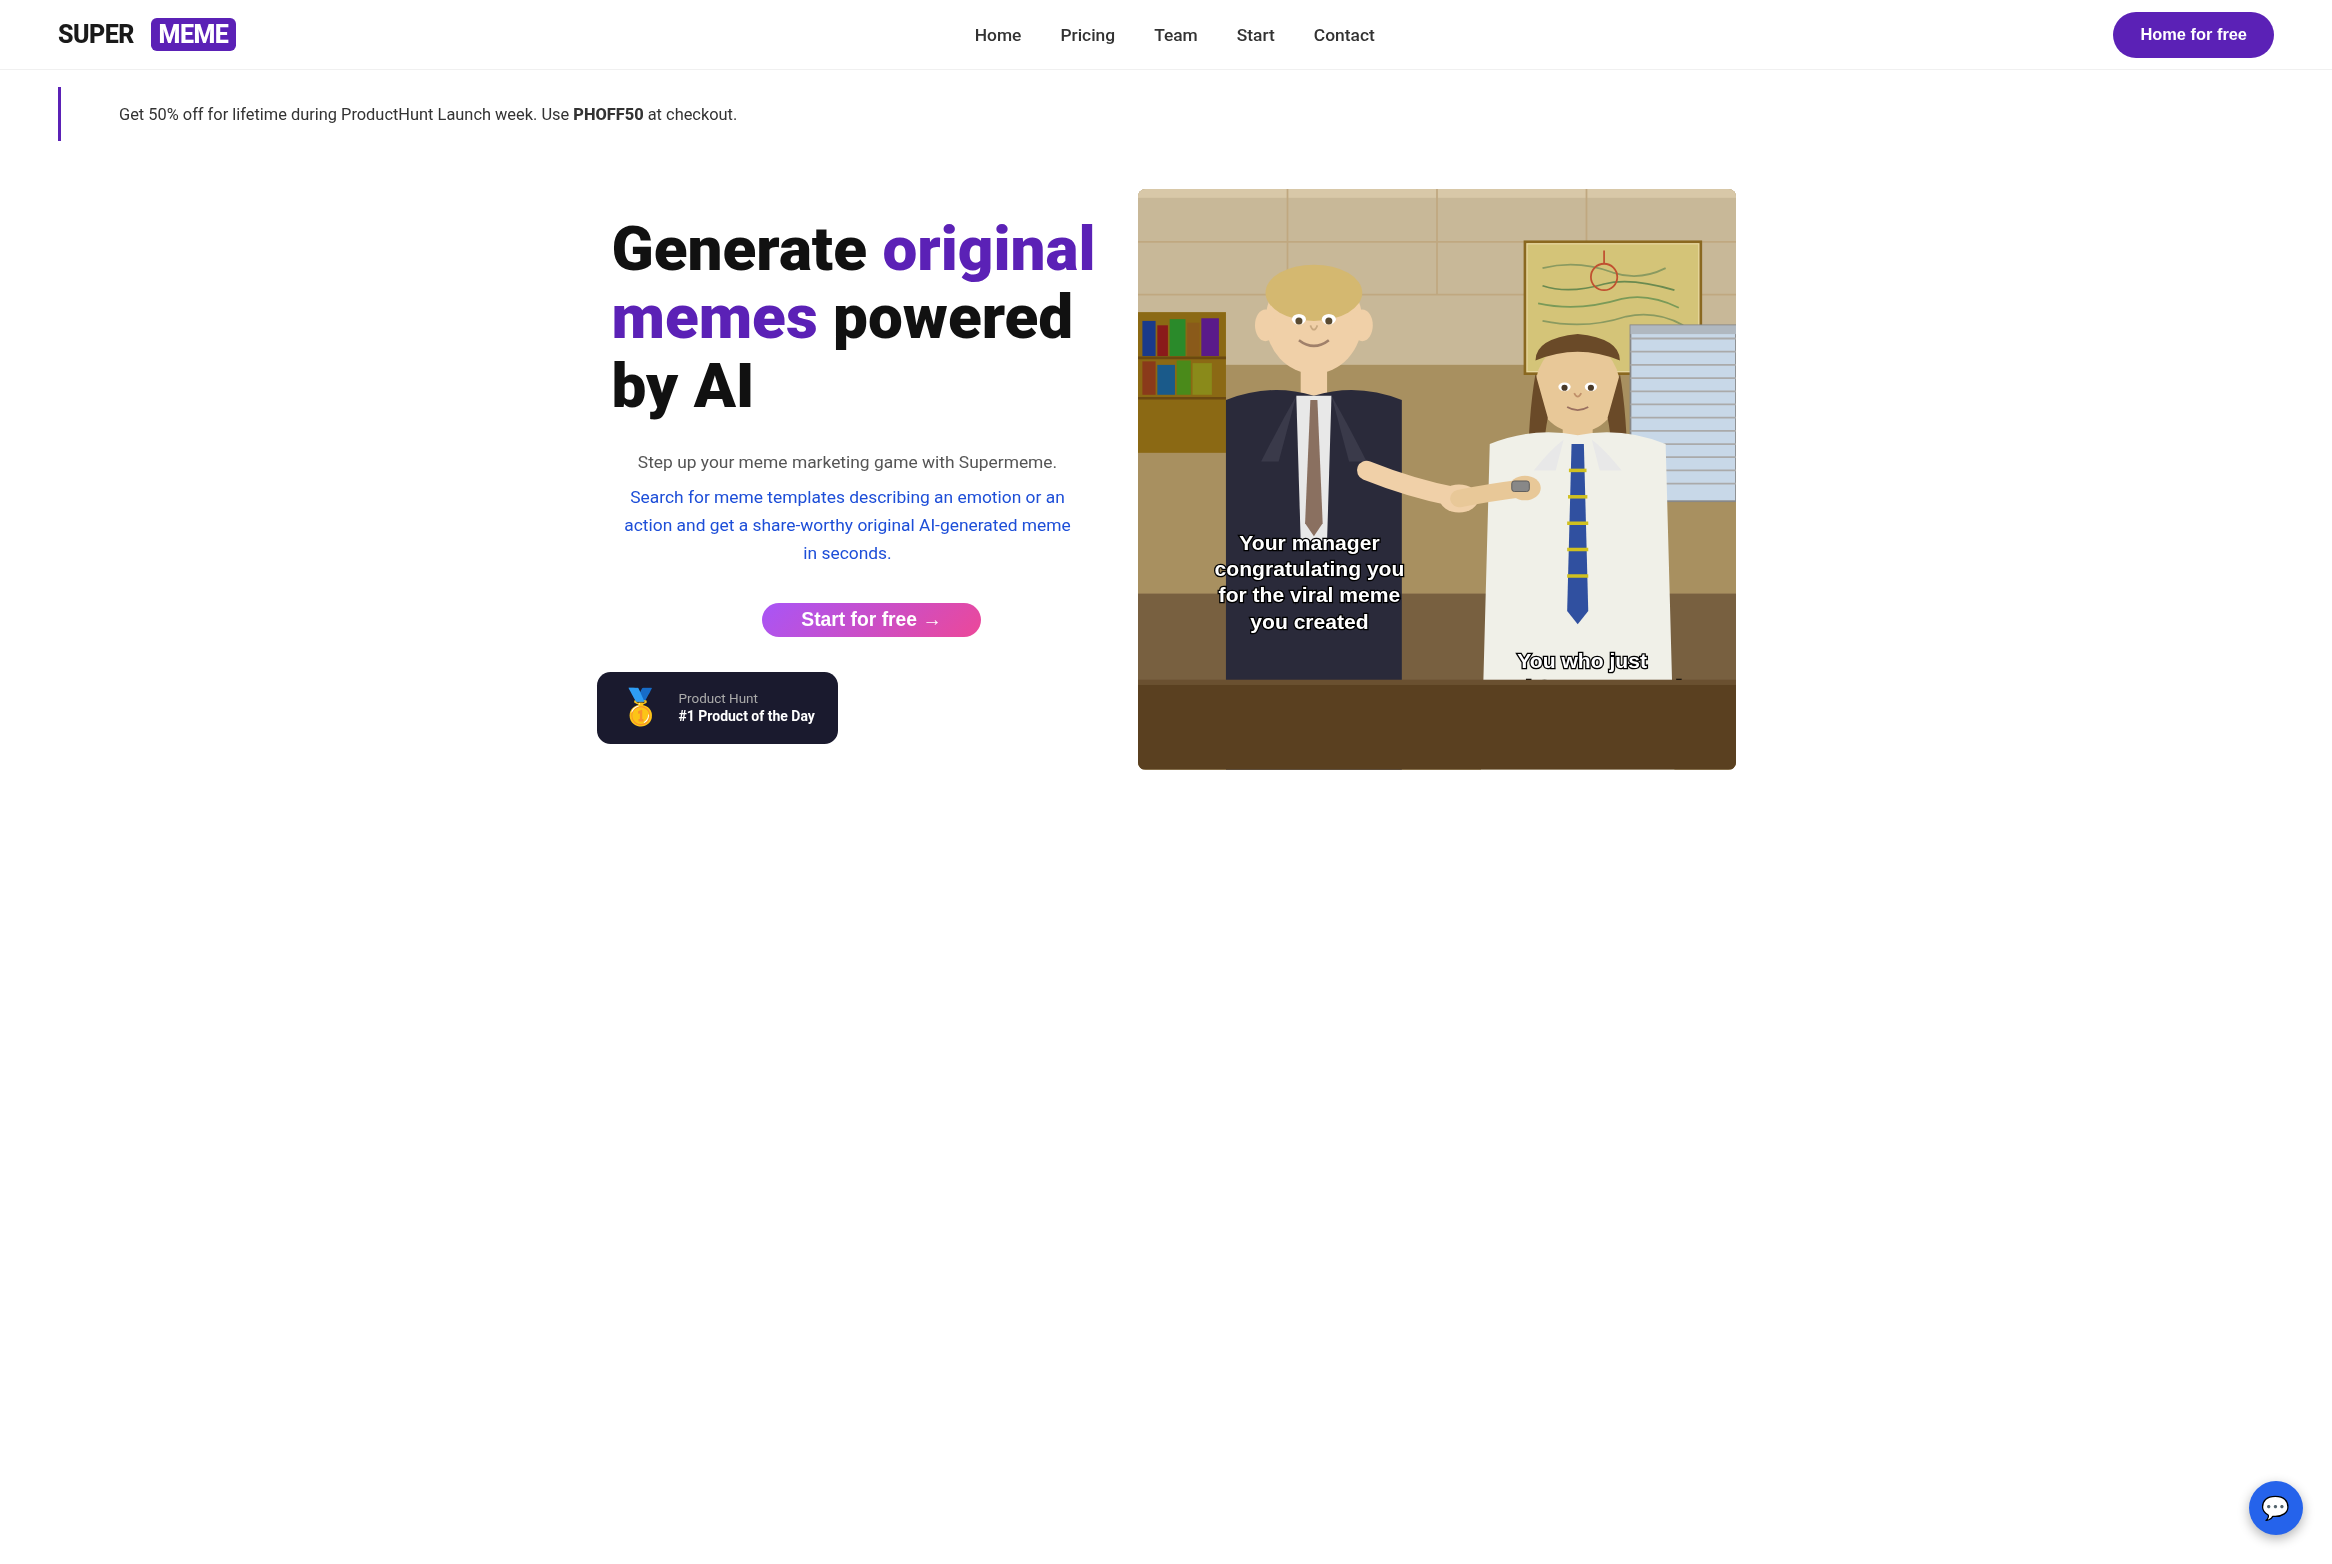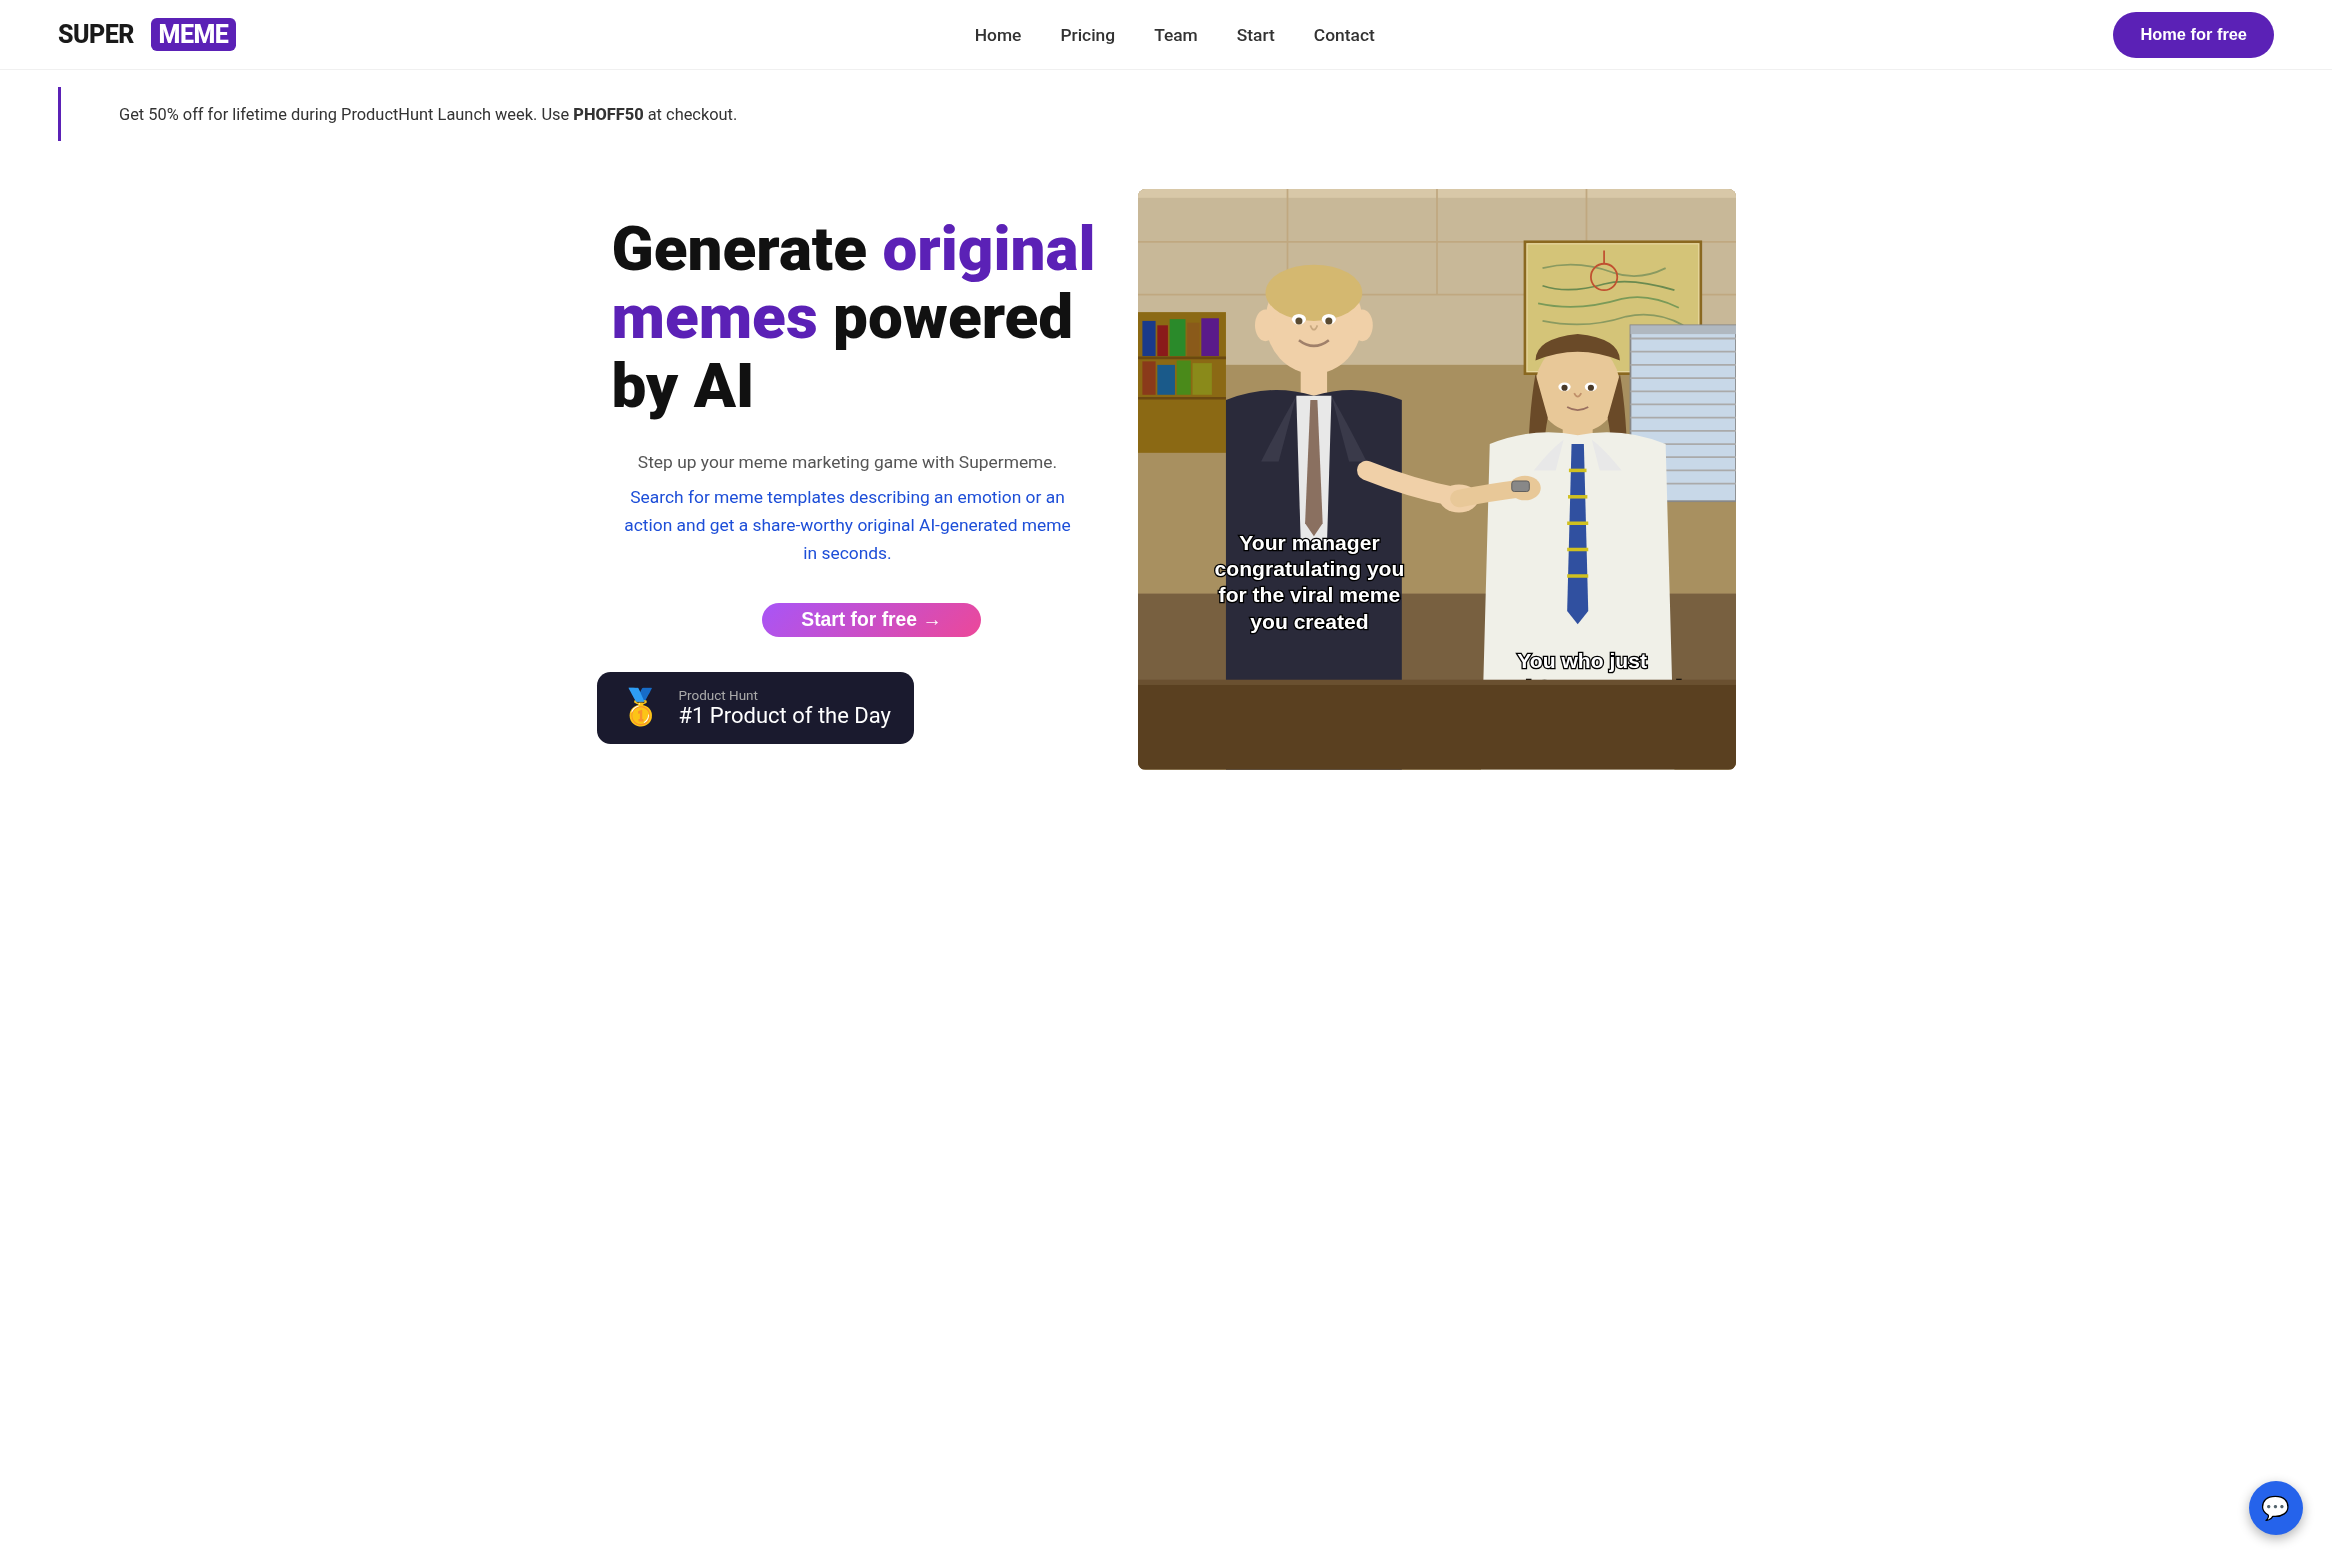--- a/index.html
+++ b/index.html
@@ -146,22 +146,22 @@
     .ph-medal {
       font-size: 35px;
     }
     .ph-text-wrap {}
     .ph-label {
       font-size: 13.5px;
       color: #aaa;
       display: block;
     }
     .ph-title {
-      font-size: 22px;
-      font-weight: 400;
+      font-size: 14px;
+      font-weight: 700;
       color: #fff;
     }
 
     
     .hero-right {
       flex: 1;
       max-width: 657px;
     }
     .meme-container {
       width: 100%;

